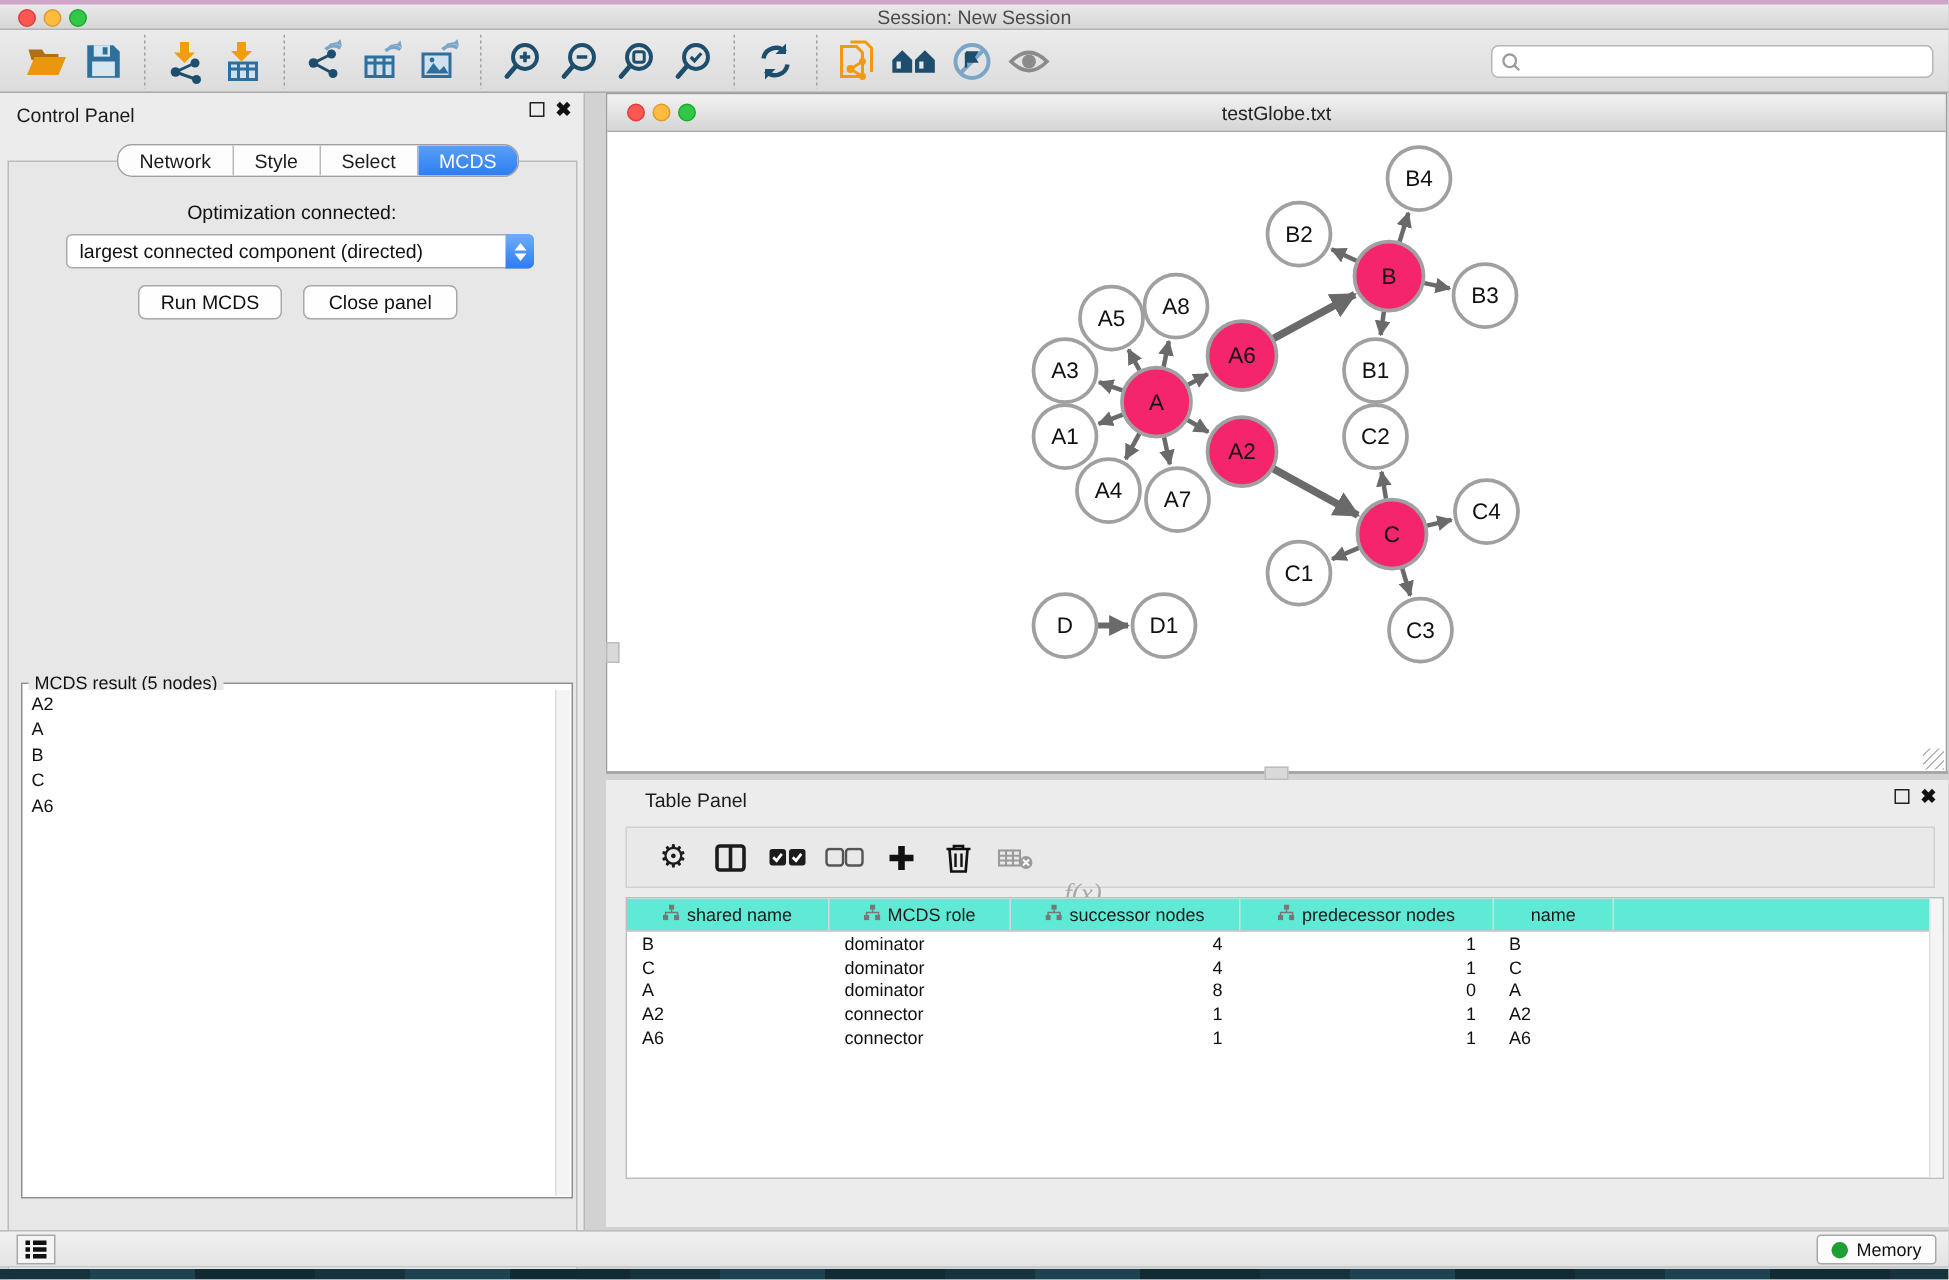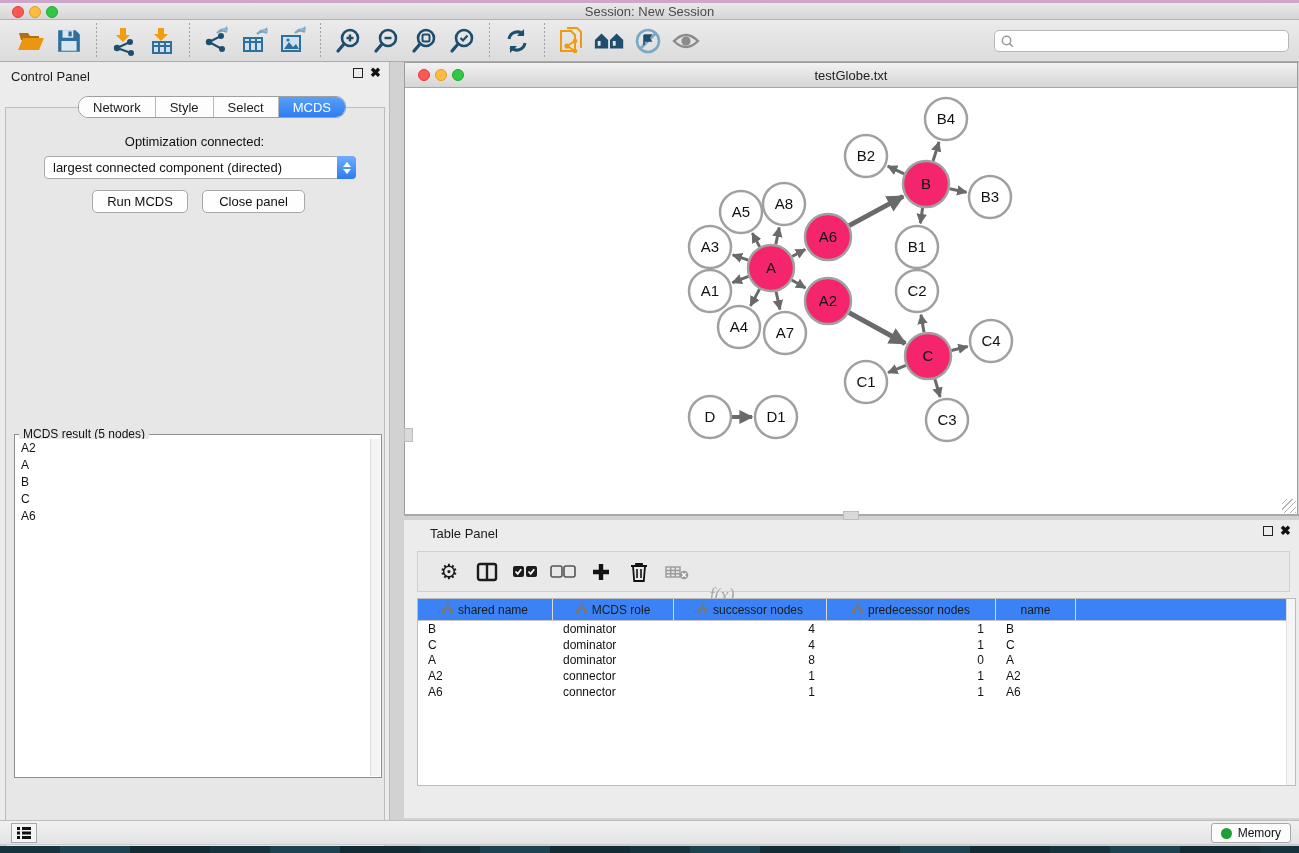--- a/index.html
+++ b/index.html
@@ -48,21 +48,21 @@
     border-radius:4px; display:flex; align-items:center; }
   .dd-text { flex:1; font-size:13px; color:#111; padding-left:8px; white-space:nowrap; overflow:hidden; }
   .dd-stepper { width:19px; height:23px; margin-right:-1px; border-radius:0 4px 4px 0;
     background:linear-gradient(#6fadfc,#2e7cf2); display:flex; flex-direction:column; align-items:center; justify-content:center; gap:2px; }
   .dd-up { width:0; height:0; border-left:4px solid transparent; border-right:4px solid transparent; border-bottom:5px solid #fff; }
   .dd-down { width:0; height:0; border-left:4px solid transparent; border-right:4px solid transparent; border-top:5px solid #fff; }
   .btn { position:absolute; height:23px; background:#fefefe; border:1px solid #a8a8a8; border-radius:5px;
     font-size:13px; color:#111; display:flex; align-items:center; justify-content:center; }
   .btn-run { left:92px; top:128px; width:96px; }
   .btn-close { left:202px; top:128px; width:103px; }
-  .fieldset { position:absolute; left:14px; top:372px; width:368px; height:344px; border:1px solid #8f8f8f; background:#fff; }
+  .fieldset { position:absolute; left:14px; top:393px; width:368px; height:344px; border:1px solid #8f8f8f; background:#fff; }
   .legend { position:absolute; left:4px; top:-8px; background:#e7e7e7; padding:0 4px; font-size:12px; color:#111; }
   .result-list { position:absolute; left:1px; top:4px; width:352px; bottom:1px; background:#fff; overflow:hidden; }
   .result-item { font-size:12px; color:#111; padding:1.5px 0 1.5px 5px; }
   .scroll-track { position:absolute; right:1px; top:4px; width:10px; bottom:1px; background:#f4f4f4; border-left:1px solid #ddd; }
 
   
   .netwin { position:absolute; left:404px; top:62px; width:894px; height:453px; background:#fff; border:1px solid #9d9d9d; }
   .net-titlebar { position:absolute; left:0; top:0; width:100%; height:25px; background:linear-gradient(#f2f2f2,#d5d5d5); border-bottom:1px solid #a8a8a8; }
   .net-tl { position:absolute; top:6px; width:12px; height:12px; border-radius:50%; }
   .net-title { position:absolute; left:0; right:0; top:5px; text-align:center; font-size:13px; color:#222; }
@@ -75,21 +75,21 @@
 
   
   .tpanel { position:absolute; left:404px; top:520px; width:895px; height:298px; background:#ececec; }
   .tp-title { position:absolute; left:14px; top:6px; font-size:13px; color:#1b1b1b;margin-left:12px; }
   .tp-toolbar { position:absolute; left:13px; top:31px; width:873px; height:41px; background:#e9e9e9; border:1px solid #d0d0d0;
     display:flex; align-items:center; padding-left:12px; }
   .ttb-icon { width:30px; height:30px; display:flex; align-items:center; justify-content:center; margin:0 4px; }
   .gear-glyph { font-size:21px; color:#1c1c1c; line-height:30px; }
   .fx { font-family:"Liberation Serif", serif; font-style:italic; font-size:18px; color:#a9a9a9;margin-top:48px; }
   .dtable { position:absolute; left:13px; top:78px; width:879px; height:188px; background:#fff; border:1px solid #bdbdbd; overflow:hidden; }
-  .thead { display:flex; height:22px; background:#3b82f6; border-bottom:1px solid #c6c6c6; }
+  .thead { display:flex; height:22px; background:#5eead4; border-bottom:1px solid #c6c6c6; }
   .th { display:flex; align-items:center; justify-content:center; gap:5px; font-size:12px; color:#1b1b1b;
     border-right:1px solid #d8d8d8; position:relative; }
   .trow { display:flex; height:15.7px; align-items:center; }
   .td { font-size:12px; color:#111; white-space:nowrap; overflow:hidden; }
   .tbl-scroll { position:absolute; right:0; top:0; width:9px; height:100%; background:#f5f5f5; border-left:1px solid #e0e0e0; }
   .tbl-tabs { position:absolute; left:50%; transform:translateX(-50%); top:268px; }
 
   
   .statusbar { position:absolute; left:0; top:820px; width:1299px; height:25px;
     background:linear-gradient(#f1f1f1,#e3e3e3); border-top:1px solid #bdbdbd; border-bottom:1px solid #c9c9c9; }

